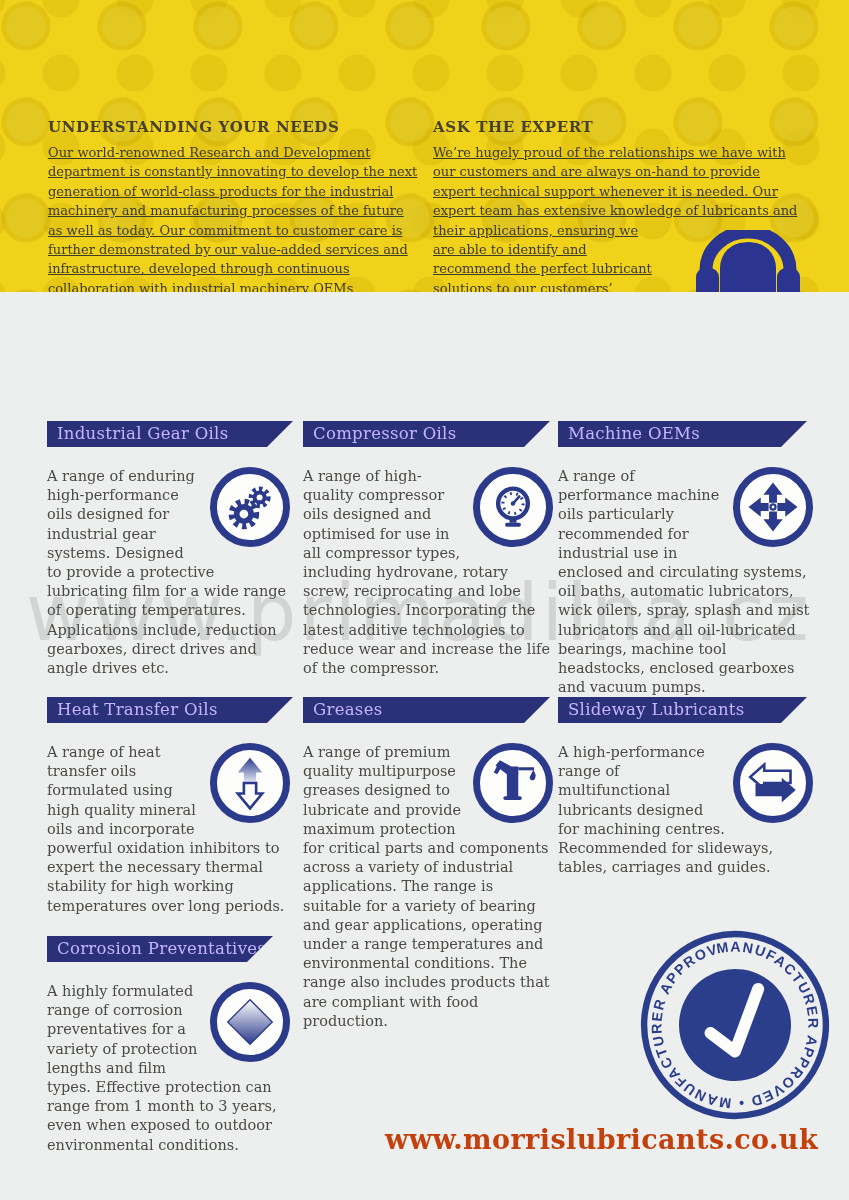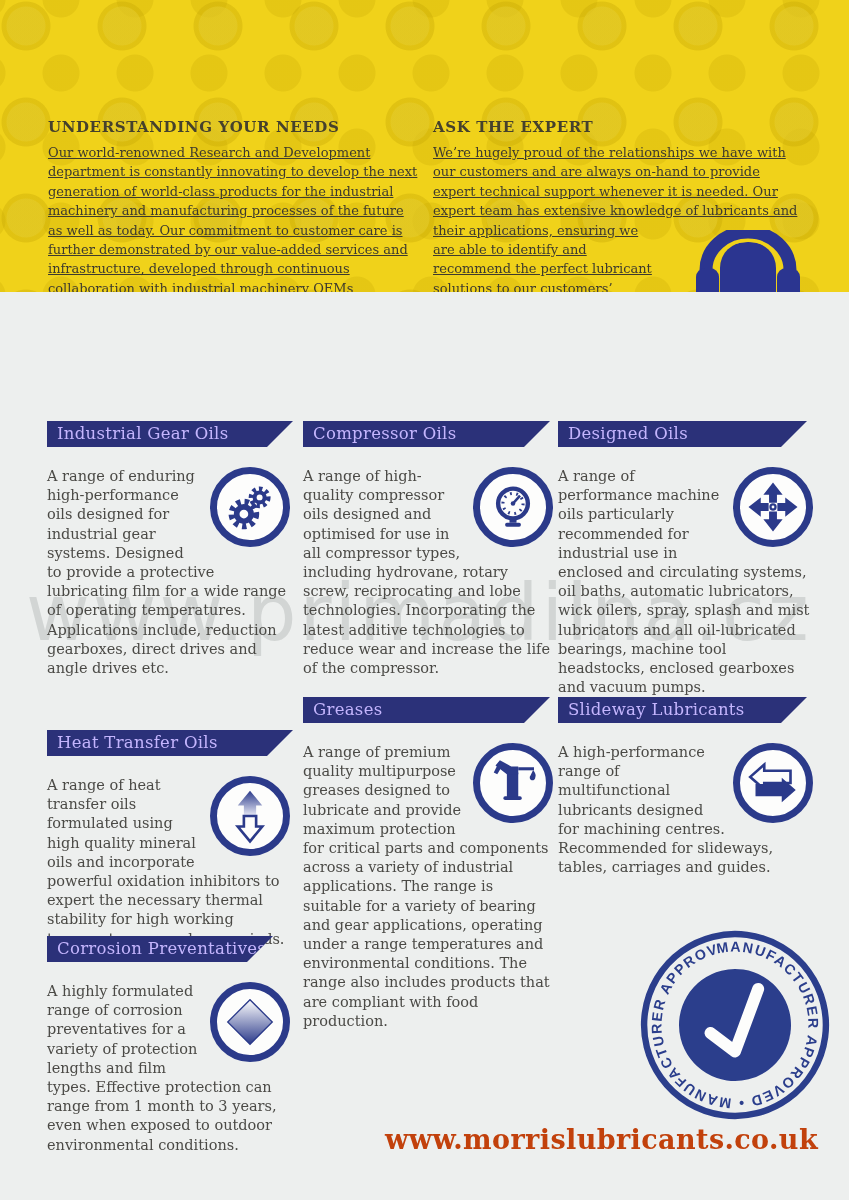--- a/index.html
+++ b/index.html
@@ -131,41 +131,41 @@
           <rect x="28" y="44" width="8" height="6" fill="#2b3a8a"></rect>
           <rect x="23" y="50" width="18" height="4.5" rx="2" fill="#2b3a8a"></rect>
         </svg>
       </span>
       <p>A range of high-quality compressor oils designed and optimised for use in all compressor types, including hydrovane, rotary screw, reciprocating and lobe technologies. Incorporating the latest additive technologies to reduce wear and increase the life of the compressor.</p>
     </div>
   </div>
 
   <div class="sec" style="left:558px;top:421px;width:255px">
     <div class="banner" style="width:249px">
-      <span>Designed Oils</span>
+      <span>Machine OEMs</span>
     </div>
     <div class="sec-body">
       <span class="icon-badge">
         <svg viewBox="0 0 64 64">
           <defs>
             <path id="arrUp" d="M32 4 L43 18 L36.5 18 L36.5 27 L27.5 27 L27.5 18 L21 18 Z" fill="#2b3a8a"></path>
           </defs>
           <use href="#arrUp"></use>
           <use href="#arrUp" transform="rotate(90 32 32)"></use>
           <use href="#arrUp" transform="rotate(180 32 32)"></use>
           <use href="#arrUp" transform="rotate(270 32 32)"></use>
           <circle cx="32" cy="32" r="4.2" fill="#2b3a8a"></circle>
           <circle cx="32" cy="32" r="1.6" fill="#fdfdfc"></circle>
         </svg>
       </span>
       <p>A range of performance machine oils particularly recommended for industrial use in enclosed and circulating systems, oil baths, automatic lubricators, wick oilers, spray, splash and mist lubricators and all oil-lubricated bearings, machine tool headstocks, enclosed gearboxes and vacuum pumps.</p>
     </div>
   </div>
 
-  <div class="sec" style="left:47px;top:730px;width:243px">
+  <div class="sec" style="left:47px;top:697px;width:243px">
     <div class="banner" style="width:246px">
       <span>Heat Transfer Oils</span>
     </div>
     <div class="sec-body">
       <span class="icon-badge">
         <svg viewBox="0 0 64 64">
           <defs>
             <linearGradient id="htGrad" x1="0" y1="0" x2="0" y2="1">
               <stop offset="0" stop-color="#2b3a8a"></stop>
                 <stop offset="1" stop-color="#e8eaf6"></stop>

